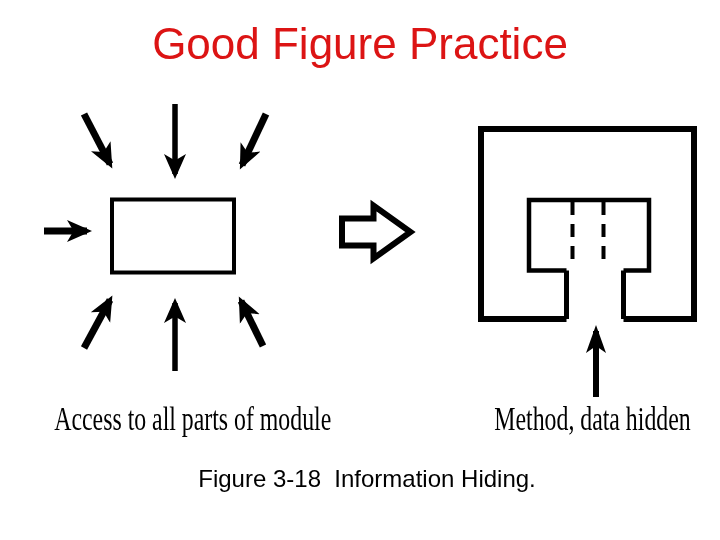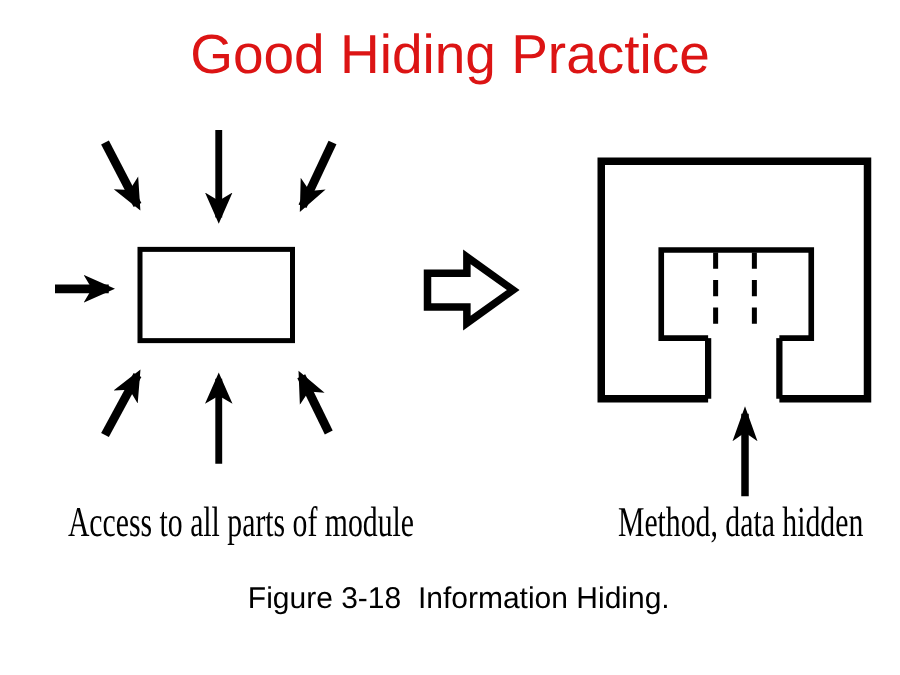--- a/index.html
+++ b/index.html
@@ -51,21 +51,21 @@
     font-size: 24px;
     color: var(--ink-color);
     white-space: pre;
   }
 </style>
 </head>
 <body>
 
 <div class="slide">
 
-  <h1 class="title">Good Hiding Practice</h1>
+  <h1 class="title">Good Figure Practice</h1>
 
   <svg class="fig" width="720" height="540" viewBox="0 0 720 540">
     <defs>
       <marker id="ah" markerUnits="userSpaceOnUse" markerWidth="26" markerHeight="26" refX="20" refY="13" orient="auto">
         <path d="M0,2 L25,13 L0,24 L6.5,13 Z" class="inkfill"></path>
       </marker>
       <marker id="ah2" markerUnits="userSpaceOnUse" markerWidth="30" markerHeight="24" refX="22" refY="12" orient="auto">
         <path d="M0,2 L28,12 L0,22 L7,12 Z" class="inkfill"></path>
       </marker>
     </defs>

